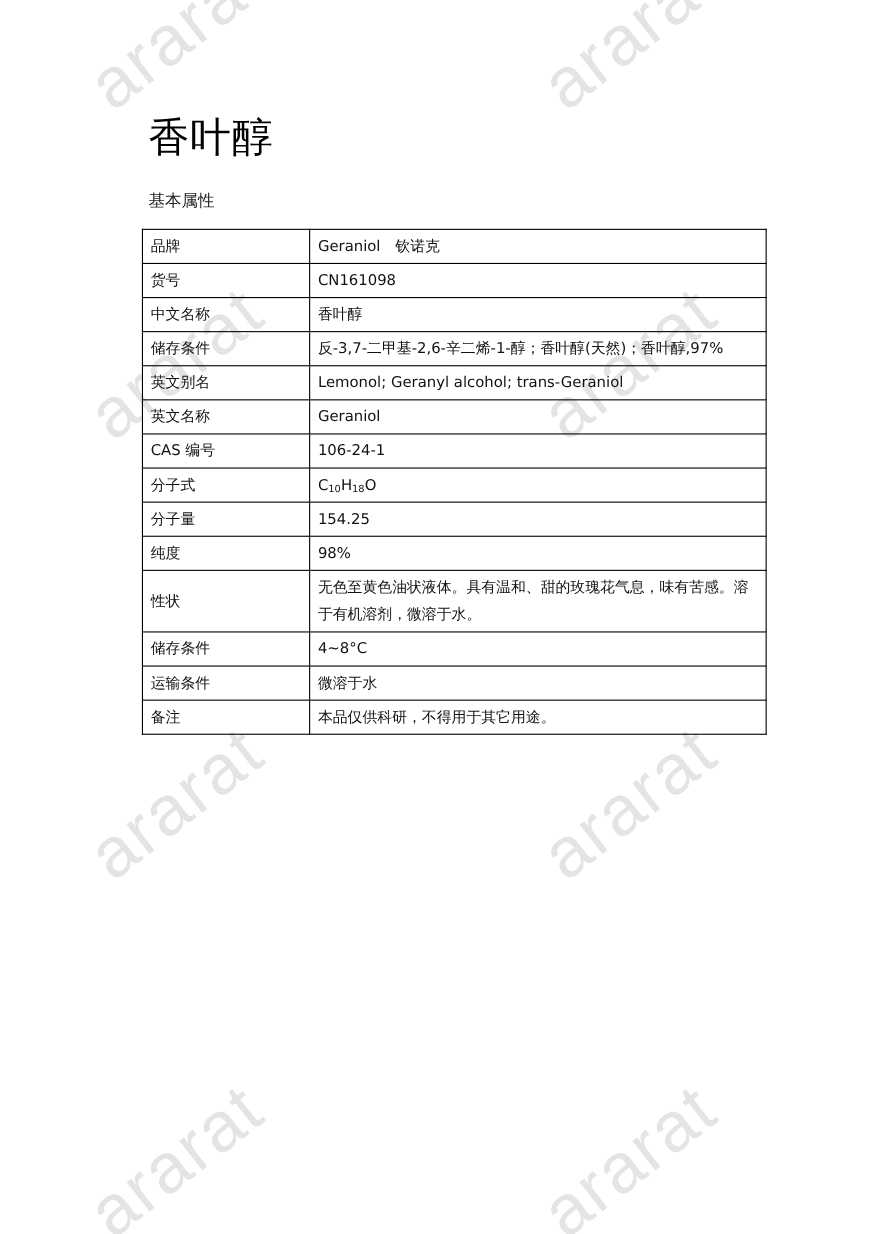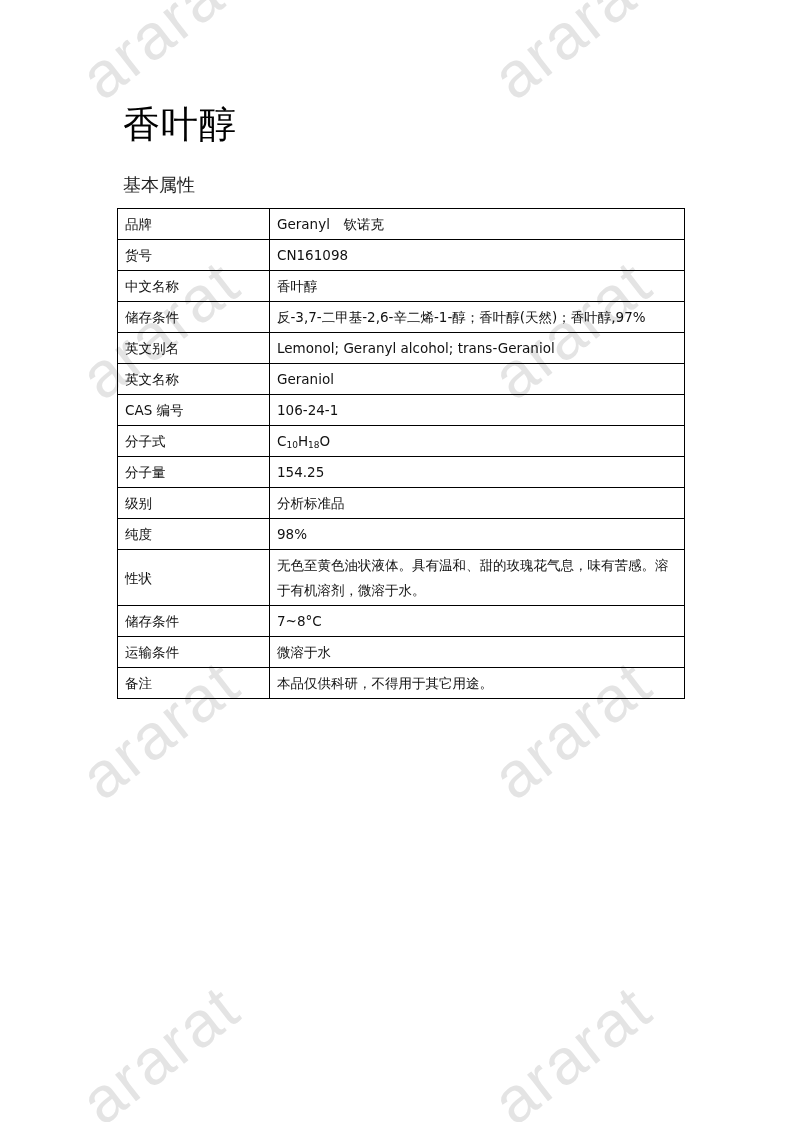--- a/index.html
+++ b/index.html
@@ -5,26 +5,26 @@
   html, body { margin:0; padding:0; }
   body {
     width:793px; height:1122px; background:#ffffff; position:relative; overflow:hidden;
     font-family:"DejaVu Sans", "Liberation Sans", sans-serif; color:#111;
   }
   .wm {
     position:absolute; font-family:"Liberation Sans", sans-serif; font-size:64px;
     color:#e4e4e4; transform:rotate(-38deg); transform-origin:left bottom;
     white-space:nowrap; letter-spacing:2px; z-index:0; user-select:none;
   }
-  .page { position:absolute; left:4px; top:0; width:673px; height:1122px; z-index:1; }
+  .page { position:absolute; left:16px; top:0; width:673px; height:1122px; z-index:1; }
   .title {
     position:absolute; left:119px; top:100px; font-size:37px; font-weight:normal;
     margin:0; color:#000; letter-spacing:1px;
   }
-  .subtitle { position:absolute; left:119px; top:173px; font-size:18px; color:#222; margin:0; }
+  .subtitle { position:absolute; left:119px; top:173px; font-size:15px; color:#222; margin:0; }
   table.props {
     position:absolute; left:113px; top:208px; width:568px; border-collapse:collapse;
     font-size:13.5px; table-layout:fixed;
   }
   table.props td {
     border:1px solid #000; padding:3px 7px 2px 7px; vertical-align:middle;
     line-height:23px; color:#111; background:transparent;
   }
   table.props td.k { width:137px;margin-top:17px; }
   table.props td.v { line-height:25px; }
@@ -44,21 +44,21 @@
 <div class="wm" style="left:524px; top:1065px;">ararat</div>
 
 <div class="page">
   <h1 class="title">香叶醇</h1>
   <p class="subtitle">基本属性</p>
 
   <table class="props">
     <tbody>
       <tr class="single">
         <td class="k">品牌</td>
-        <td class="v">Geranyl　钦诺克</td>
+        <td class="v">Geraniol　钦诺克</td>
       </tr>
       <tr class="single">
         <td class="k">货号</td>
         <td class="v">CN161098</td>
       </tr>
       <tr class="single">
         <td class="k">中文名称</td>
         <td class="v">香叶醇</td>
       </tr>
       <tr class="single">
@@ -79,34 +79,30 @@
       </tr>
       <tr class="single">
         <td class="k">分子式</td>
         <td class="v"><span>C</span><sub>10</sub><span>H</span><sub>18</sub><span>O</span></td>
       </tr>
       <tr class="single">
         <td class="k">分子量</td>
         <td class="v">154.25</td>
       </tr>
       <tr class="single">
-        <td class="k">级别</td>
-        <td class="v">分析标准品</td>
-      </tr>
-      <tr class="single">
         <td class="k">纯度</td>
         <td class="v">98%</td>
       </tr>
       <tr>
         <td class="k">性状</td>
         <td class="v">无色至黄色油状液体。具有温和、甜的玫瑰花气息，味有苦感。溶于有机溶剂，微溶于水。</td>
       </tr>
       <tr class="single">
         <td class="k">储存条件</td>
-        <td class="v">7~8°C</td>
+        <td class="v">4~8°C</td>
       </tr>
       <tr class="single">
         <td class="k">运输条件</td>
         <td class="v">微溶于水</td>
       </tr>
       <tr class="single">
         <td class="k">备注</td>
         <td class="v">本品仅供科研，不得用于其它用途。</td>
       </tr>
     </tbody>

